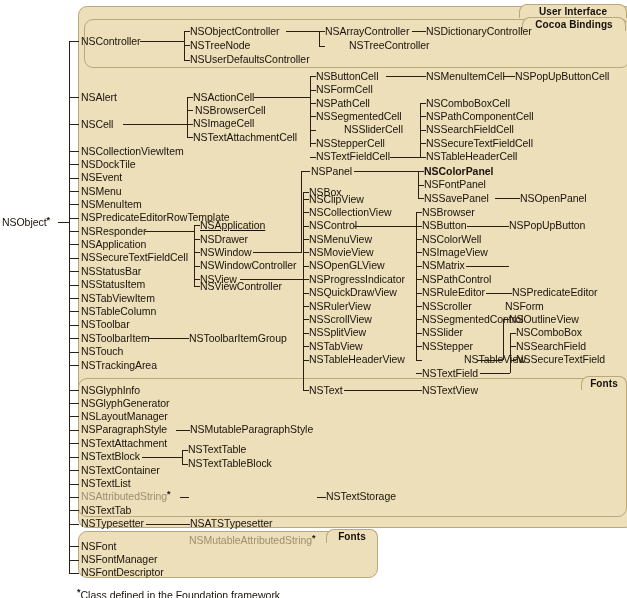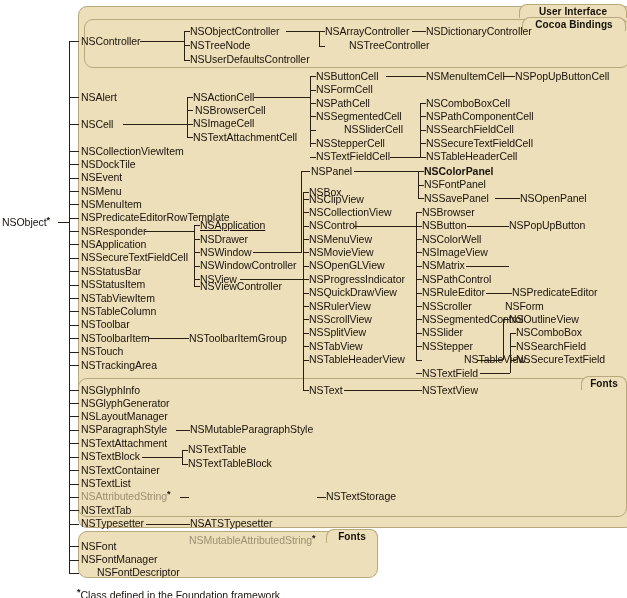--- a/index.html
+++ b/index.html
@@ -332,19 +332,19 @@
   <div class="h" style="left:69px;top:524px;width:10px;"></div>
   <div class="cls" style="left:81px;top:518px;">NSTypesetter</div>
   <div class="h" style="left:146px;top:524px;width:44px;"></div>
   <div class="cls" style="left:190px;top:518px;">NSATSTypesetter</div>
 
   <div class="h" style="left:69px;top:546px;width:10px;"></div>
   <div class="cls" style="left:81px;top:541px;">NSFont</div>
   <div class="h" style="left:69px;top:560px;width:10px;"></div>
   <div class="cls" style="left:81px;top:554px;">NSFontManager</div>
   <div class="h" style="left:69px;top:573px;width:10px;"></div>
-  <div class="cls" style="left:81px;top:567px;margin-left:16px;">NSFontDescriptor</div>
+  <div class="cls" style="left:81px;top:567px;">NSFontDescriptor</div>
 
   <div class="note" style="left:77px;top:586px;">
     <sup>*</sup><span>Class defined in the Foundation framework</span>
   </div>
 
 </div>
 
 </body></html>

